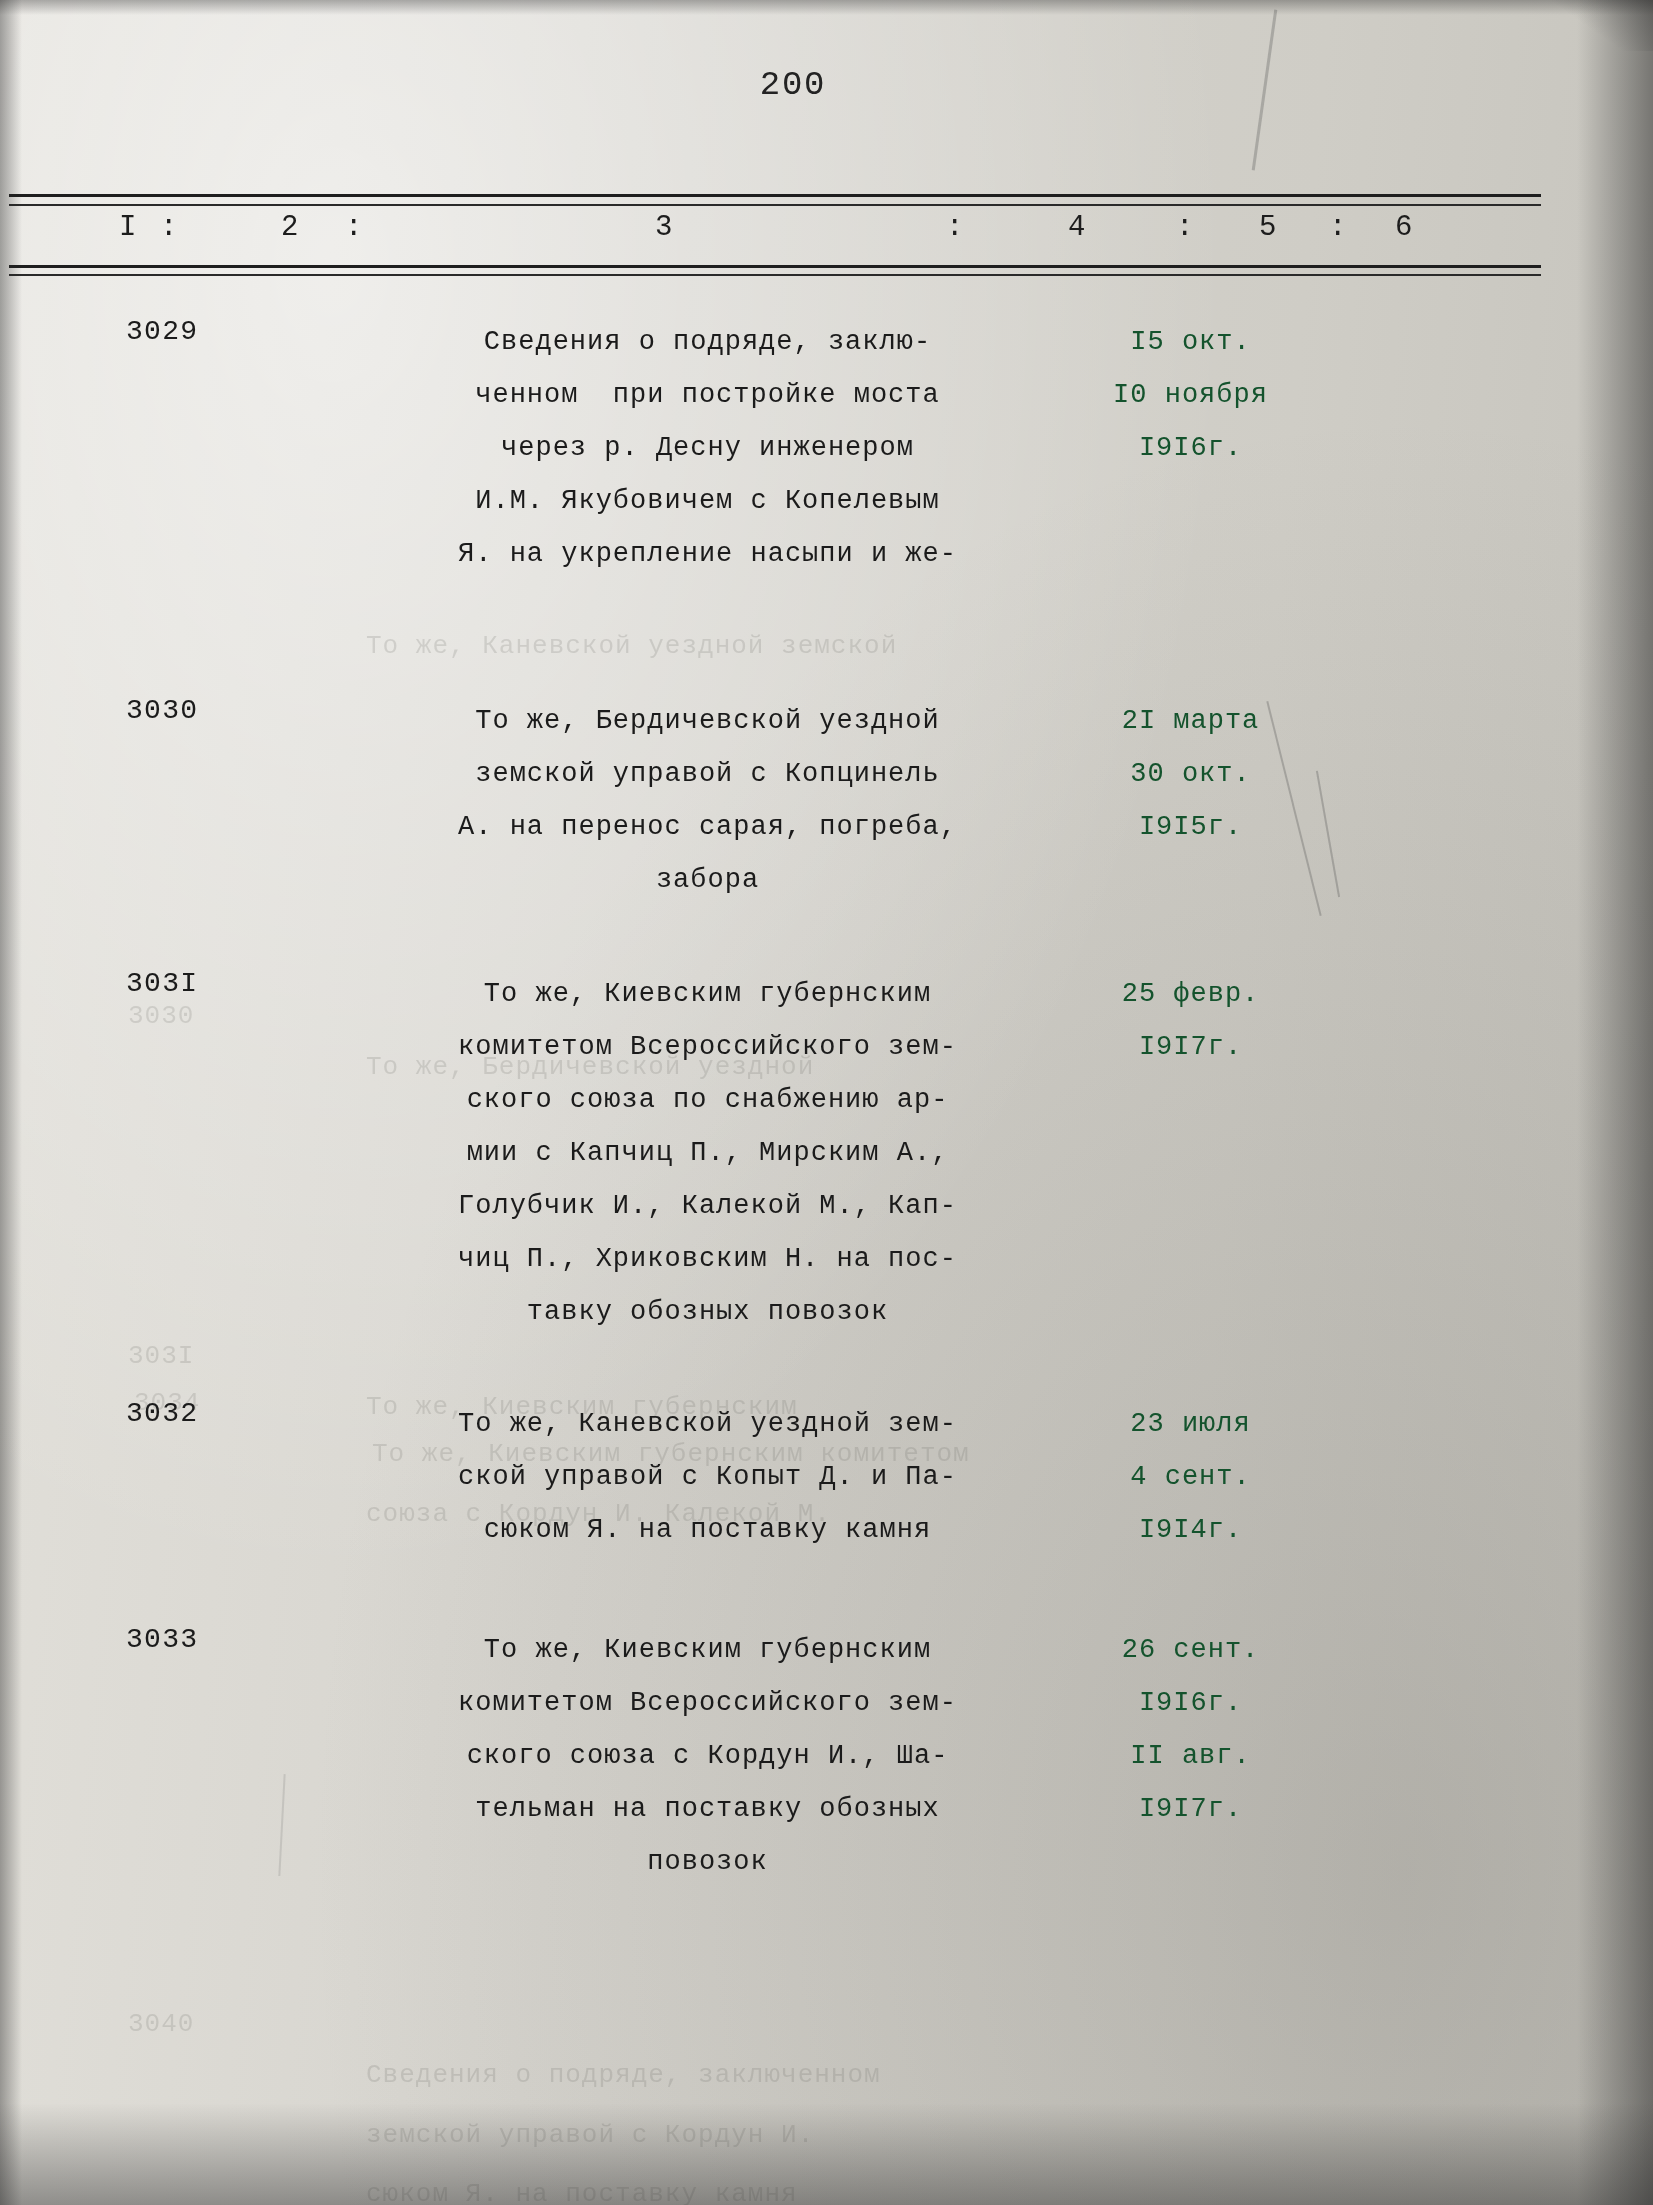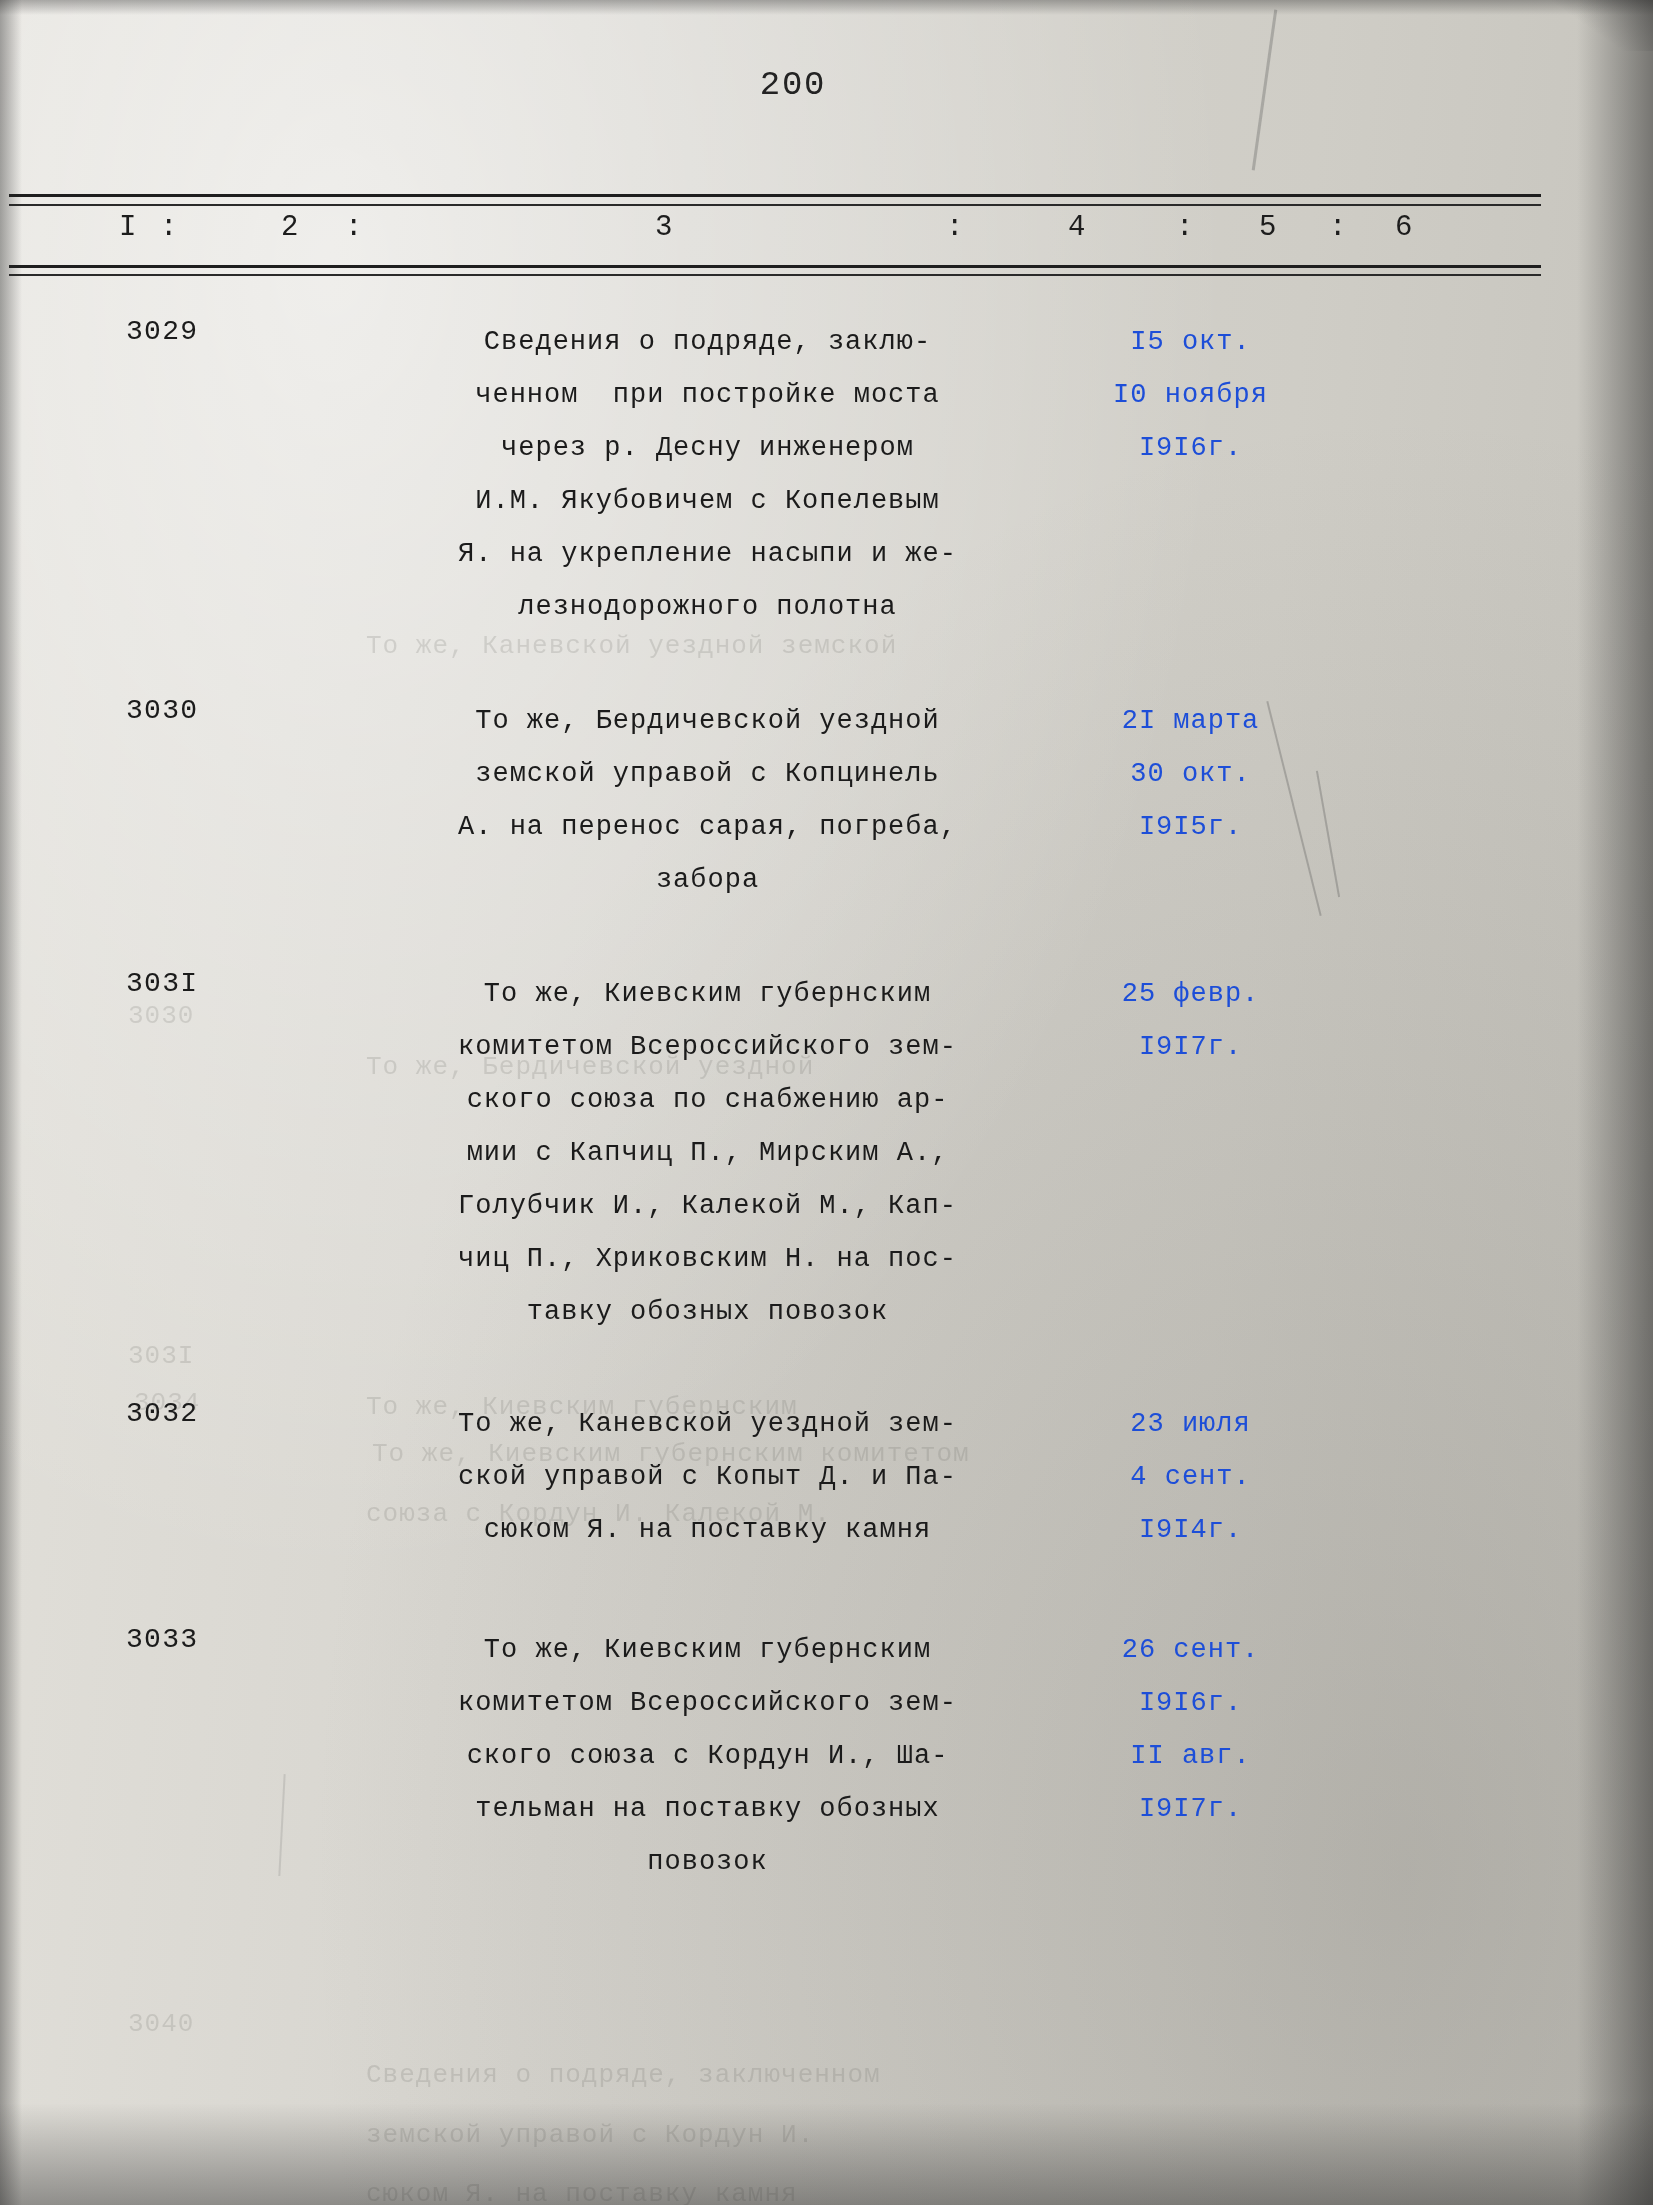--- a/index.html
+++ b/index.html
@@ -138,21 +138,21 @@
   }
   .entry-desc div { white-space: pre; margin-left: 24px; }
   .entry-dates {
     position: absolute;
     left: 1012px;
     top: 0;
     width: 357px;
     font-size: 27px;
     line-height: 53px;
     letter-spacing: 1px;
-    color: #1d4ed8;
+    color: #14532d;
   }
   .entry-dates div { white-space: pre; }
 
   
   .bleed {
     position: absolute;
     left: 0; right: 0;
     color: #5b5b55;
     opacity: 0.17;
     font-size: 26px;
@@ -237,21 +237,20 @@
   <div class="entries">
 
     <div class="entry" style="height:340px;">
       <div class="entry-id">3029</div>
       <div class="entry-desc">
         <div>Сведения о подряде, заклю-</div>
         <div>ченном  при постройке моста</div>
         <div>через р. Десну инженером</div>
         <div>И.М. Якубовичем с Копелевым</div>
         <div>Я. на укрепление насыпи и же-</div>
-        <div>лезнодорожного полотна</div>
       </div>
       <div class="entry-dates">
         <div>I5 окт.</div>
         <div>I0 ноября</div>
         <div>I9I6г.</div>
       </div>
     </div>
 
     <div class="entry" style="height:234px;">
       <div class="entry-id">3030</div>

